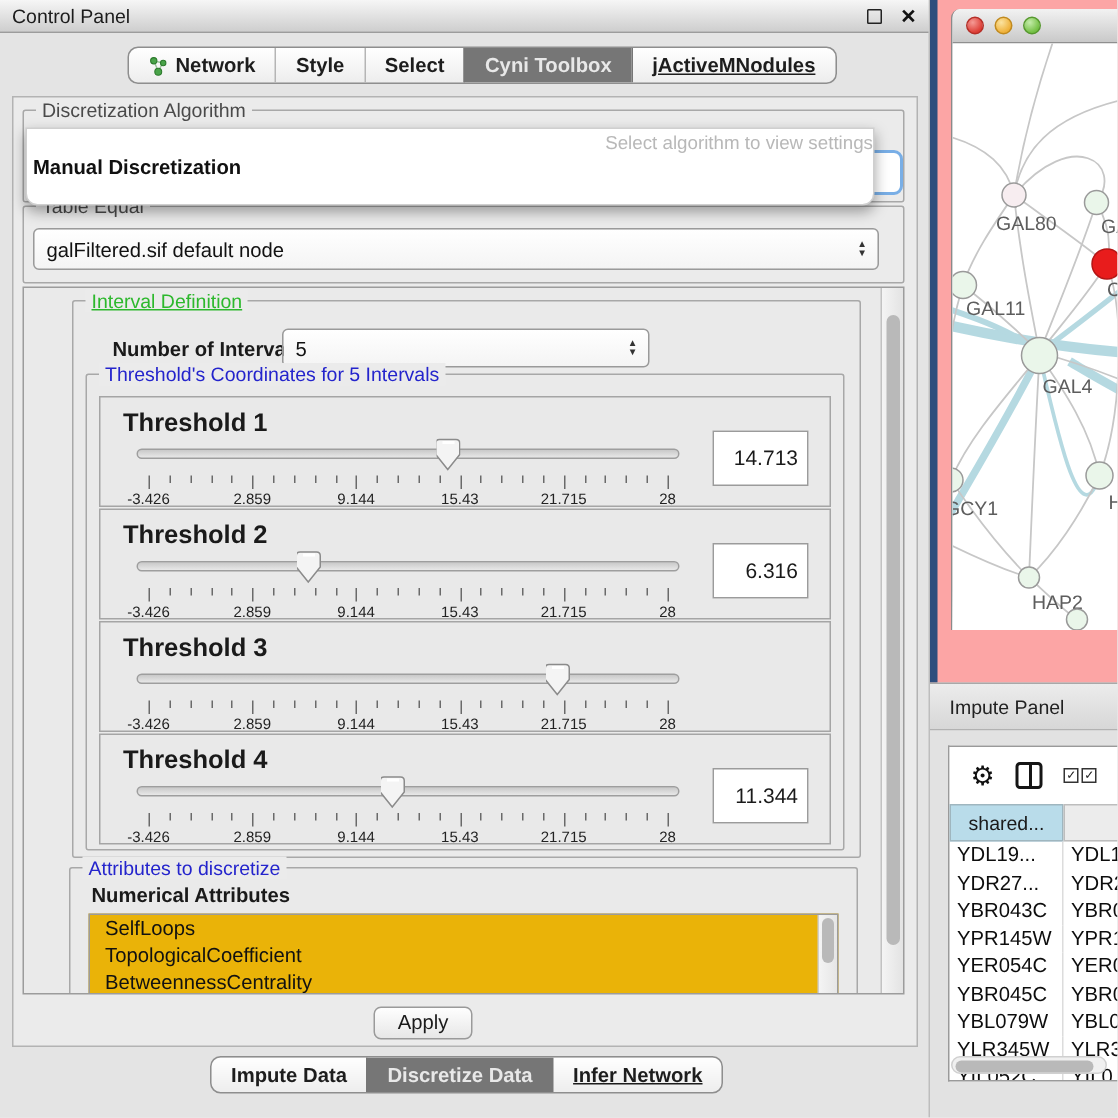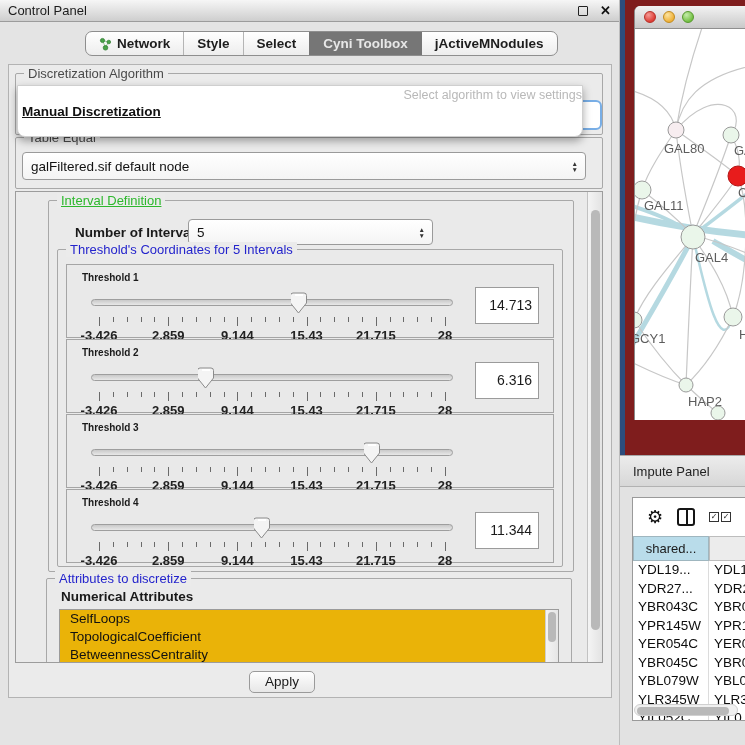--- a/index.html
+++ b/index.html
@@ -11,21 +11,21 @@
   .titlebar { position:absolute; left:0; top:0; width:100%; height:22px; background:linear-gradient(#f6f6f6,#cecece); border-bottom:1px solid #9c9c9c; display:flex; align-items:center; padding:0 8px; }
   .titlebar .tb-title { flex:1; font-size:13px; color:#1c1c1c; }
   .tb-float { width:10px; height:10px; border:1.5px solid #222; border-radius:1px; margin-right:12px; }
   .tb-close { font-size:13px; font-weight:bold; color:#111; line-height:10px; }
 
   
   .tabbar { position:absolute; display:flex; background:linear-gradient(#ffffff,#ededed); border:1px solid #8e8e8e; border-radius:7px; overflow:hidden; height:25px; }
   .tabbar .tab { display:flex; align-items:center; gap:5px; padding:0 13px; font-size:13.5px; font-weight:bold; color:#1d1d1d; border-left:1px solid #b5b5b5; cursor:default; }
   .tabbar .tab:first-child { border-left:none; }
   .tabbar .tab.selected { background:#767676; color:#e8e8e8; border-left-color:#767676; }
-  .tabbar .tab.selected + .tab { border-left-color:#767676; }
+  .tabbar .tab.selected + .tab { border-left-color:#767676;text-decoration:underline; }
   #top-tabs { left:85px; top:31px; }
   #bottom-tabs { left:140px; top:704px; }
 
   .mainpanel { position:absolute; left:8px; top:64px; width:604px; height:634px; background:#ebebeb; border:1px solid #b3b3b3; }
 
   
   .group { position:absolute; border:1px solid #a8a8a8; border-radius:2px; }
   .group > .gtitle { position:absolute; top:-8px; left:8px; background:#ebebeb; padding:0 4px; font-size:13px; }
   .gtitle.gray { color:#4a4a4a; }
   .gtitle.green { color:#2db82d;text-decoration:underline; }
@@ -33,63 +33,63 @@
 
   
   .combo { position:absolute; background:linear-gradient(#ffffff,#f4f4f4); border:1px solid #9a9a9a; border-radius:4px; display:flex; align-items:center; padding:0 22px 0 8px; font-size:13.5px; color:#111; }
   .combo .spinner { position:absolute; right:7px; top:50%; transform:translateY(-50%); display:flex; flex-direction:column; align-items:center; font-size:6.5px; line-height:5.5px; color:#333; }
 
   
   #algo-group { left:6px; top:8px; width:588px; height:62px; }
   #combo-remnant { position:absolute; left:520px; top:26px; width:66px; height:30px; border:2px solid #78aee6; border-radius:6px; background:#fff; z-index:4; }
   .popup { position:absolute; left:14px; top:84px; width:566px; height:52px; background:#ffffff; border:1px solid #cfcfcf; border-radius:0 0 8px 8px; box-shadow:0 4px 9px rgba(0,0,0,0.35); z-index:20; padding-top:2px; }
   .popup .hint { text-align:right; color:#b8b8b8; font-size:12.5px; height:15px; }
-  .popup .opt { padding:1px 4px; font-size:13.5px; color:#111; height:16.5px; line-height:16px;text-decoration:underline; }
+  .popup .opt { padding:1px 4px; font-size:13.5px; color:#111; height:16.5px; line-height:16px; }
   .popup .opt.em { font-weight:bold; }
 
   #tabledata-group { left:6px; top:72px; width:588px; height:52px; }
   #tabledata-combo { left:6px; top:14px; width:564px; height:28px; }
 
   
   #scrollpane { position:absolute; left:6px; top:126px; width:588px; height:472px; border:1px solid #9c9c9c; background:#eaeaea; overflow:hidden; }
   .vscroll { position:absolute; right:0; top:0; width:15px; height:100%; background:linear-gradient(90deg,#f4f4f4,#e3e3e3); border-left:1px solid #c2c2c2; }
   .vscroll .thumb { position:absolute; left:2.5px; width:9px; background:#b9b9b9; border-radius:5px; }
   #main-vthumb { top:18px; height:420px; }
 
   #interval-group { left:32px; top:8px; width:526px; height:372px; background:#eaeaea; }
   #numint-label { position:absolute; left:26px; top:24px; font-weight:bold; font-size:13.5px; }
   #numint-combo { left:139px; top:18px; width:245px; height:26px; }
 
   #thresh-group { left:8px; top:48px; width:506px; height:318px; }
   .tpanel { position:relative; margin:0 0 1px 8px; width:488px; height:74px; border:1px solid #a5a5a5; background:#e9e9e9; }
   #threshold-list { position:absolute; top:14px; left:0; width:100%; }
-  .tpanel .tlabel { position:absolute; left:15px; top:7px; font-weight:bold; font-size:10px; }
+  .tpanel .tlabel { position:absolute; left:15px; top:7px; font-weight:bold; font-size:17px; }
   .slider { position:absolute; left:24px; top:26px; width:362px; height:46px; }
   .strack { position:absolute; left:0; top:8px; width:362px; height:7px; border:1px solid #9e9e9e; border-radius:4px; background:linear-gradient(#c9c9c9,#e8e8e8); }
   .sthumb { position:absolute; top:1px; width:16px; height:22px; z-index:2; }
   .ticks { position:absolute; left:0; top:26px; width:362px; height:10px; }
   .tick { position:absolute; top:0; width:1px; background:#6a6a6a; }
   .tick.minor { height:5px; }
   .tick.major { height:9px; }
   .ticklabels { position:absolute; left:0; top:37px; width:362px; height:12px; }
-  .ticklabel { position:absolute; transform:translateX(-50%); font-size:13px; font-weight:bold; color:#222; white-space:nowrap; }
+  .ticklabel { position:absolute; transform:translateX(-50%); font-size:10px; font-weight:normal; color:#222; white-space:nowrap; }
   .tvalue { position:absolute; right:14px; top:22px; width:64px; height:37px; background:#fff; border:1px solid #9b9b9b; font-size:14px; text-align:right; padding:0 6px; line-height:35px; }
 
   #attr-group { left:30px; top:386px; width:526px; height:150px; background:#eaeaea; }
   #attr-sub { position:absolute; left:14px; top:10px; font-weight:bold; font-size:13.5px; }
   #attr-list-wrap { position:absolute; left:12px; top:30px; width:500px; height:80px; background:#eab308; border:1px solid #9b9b9b; overflow:hidden; }
   .attr-item { padding:1px 0 1px 10px; font-size:13.5px; color:#111; height:18px; }
   #attr-vscroll { position:absolute; right:0; top:0; width:13px; height:100%; background:linear-gradient(90deg,#f4f4f4,#e6e6e6); border-left:1px solid #cfcfcf; }
   #attr-vthumb { position:absolute; left:2px; top:2px; width:8px; height:30px; background:#b9b9b9; border-radius:4px; }
 
   .btn { position:absolute; background:linear-gradient(#fefefe,#e7e7e7); border:1px solid #9a9a9a; border-radius:5px; font-size:13.5px; text-align:center; }
   #apply-btn { left:240px; top:606px; width:66px; height:22px; line-height:20px; }
 
   
-  .netview { position:absolute; left:620px; top:0; width:125px; height:455px; background:#7f1d1d; }
+  .netview { position:absolute; left:620px; top:0; width:125px; height:455px; background:#fca5a5; }
   .netview .leftband { position:absolute; left:0; top:0; width:5px; height:100%; background:#2d4d7d; }
   .macwin { position:absolute; left:14px; top:6px; width:111px; height:414px; background:#fff; border-radius:6px 0 0 0; overflow:hidden; border-left:1px solid #8a8a8a; }
   .mactitle { position:absolute; left:0; top:0; width:100%; height:23px; background:linear-gradient(#f2f2f2,#c9c9c9); border-bottom:1px solid #8f8f8f; display:flex; align-items:center; gap:7px; padding-left:9px; }
   .light { width:12px; height:12px; border-radius:50%; }
   .light.red { background:radial-gradient(circle at 35% 30%, #f59a95, #dd3e36 70%); border:1px solid #b52e27; }
   .light.yellow { background:radial-gradient(circle at 35% 30%, #fbe3a0, #efb13a 70%); border:1px solid #c08a1f; }
   .light.green { background:radial-gradient(circle at 35% 30%, #c5ecab, #74c044 70%); border:1px solid #56982e; }
   .netcanvas { position:absolute; left:0; top:23px; width:111px; height:391px; background:#fff; }
 
   
@@ -394,20 +394,31 @@
     <div class="btn" id="apply-btn">Apply</div>
 
     <div class="popup" style="left:8px; top:20px;">
       <div class="hint">Select algorithm to view settings</div>
       <div id="popup-options">
           <div class="opt em">Manual Discretization</div>
         </div>
     </div>
   </div>
 
+  <div class="tabbar" id="bottom-tabs">
+      <div class="tab">
+        <span>Impute Data</span>
+      </div>
+      <div class="tab selected">
+        <span>Discretize Data</span>
+      </div>
+      <div class="tab">
+        <span>Infer Network</span>
+      </div>
+    </div>
 </div>
 
 <div class="netview">
   <div class="leftband"></div>
   <div class="macwin">
     <div class="mactitle">
       <span class="light red"></span>
       <span class="light yellow"></span>
       <span class="light green"></span>
     </div>

